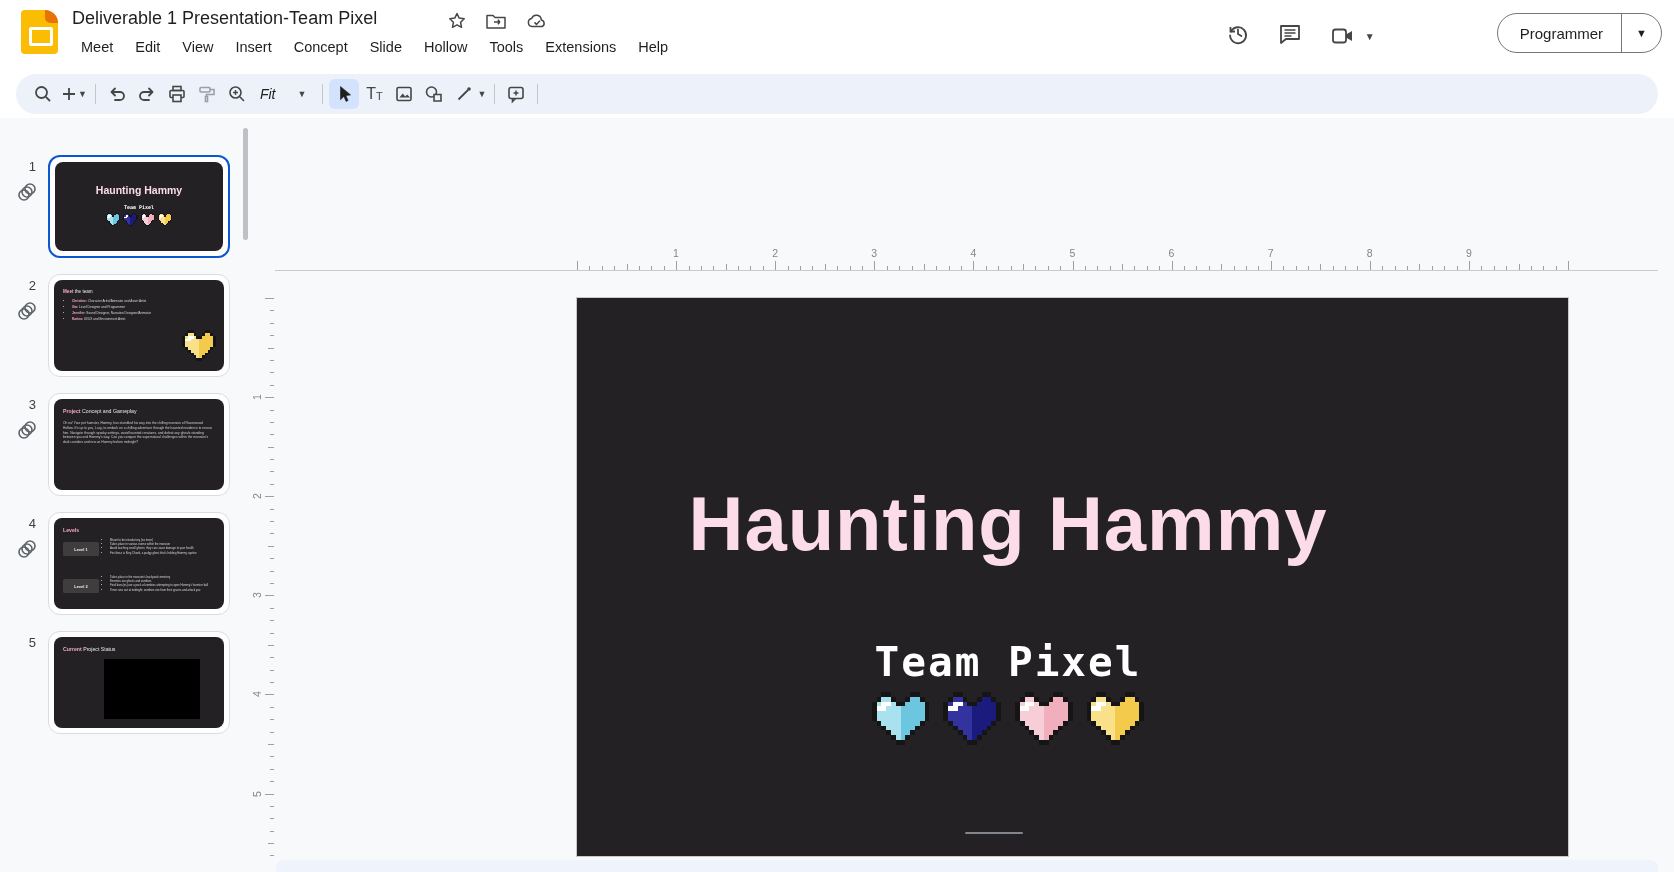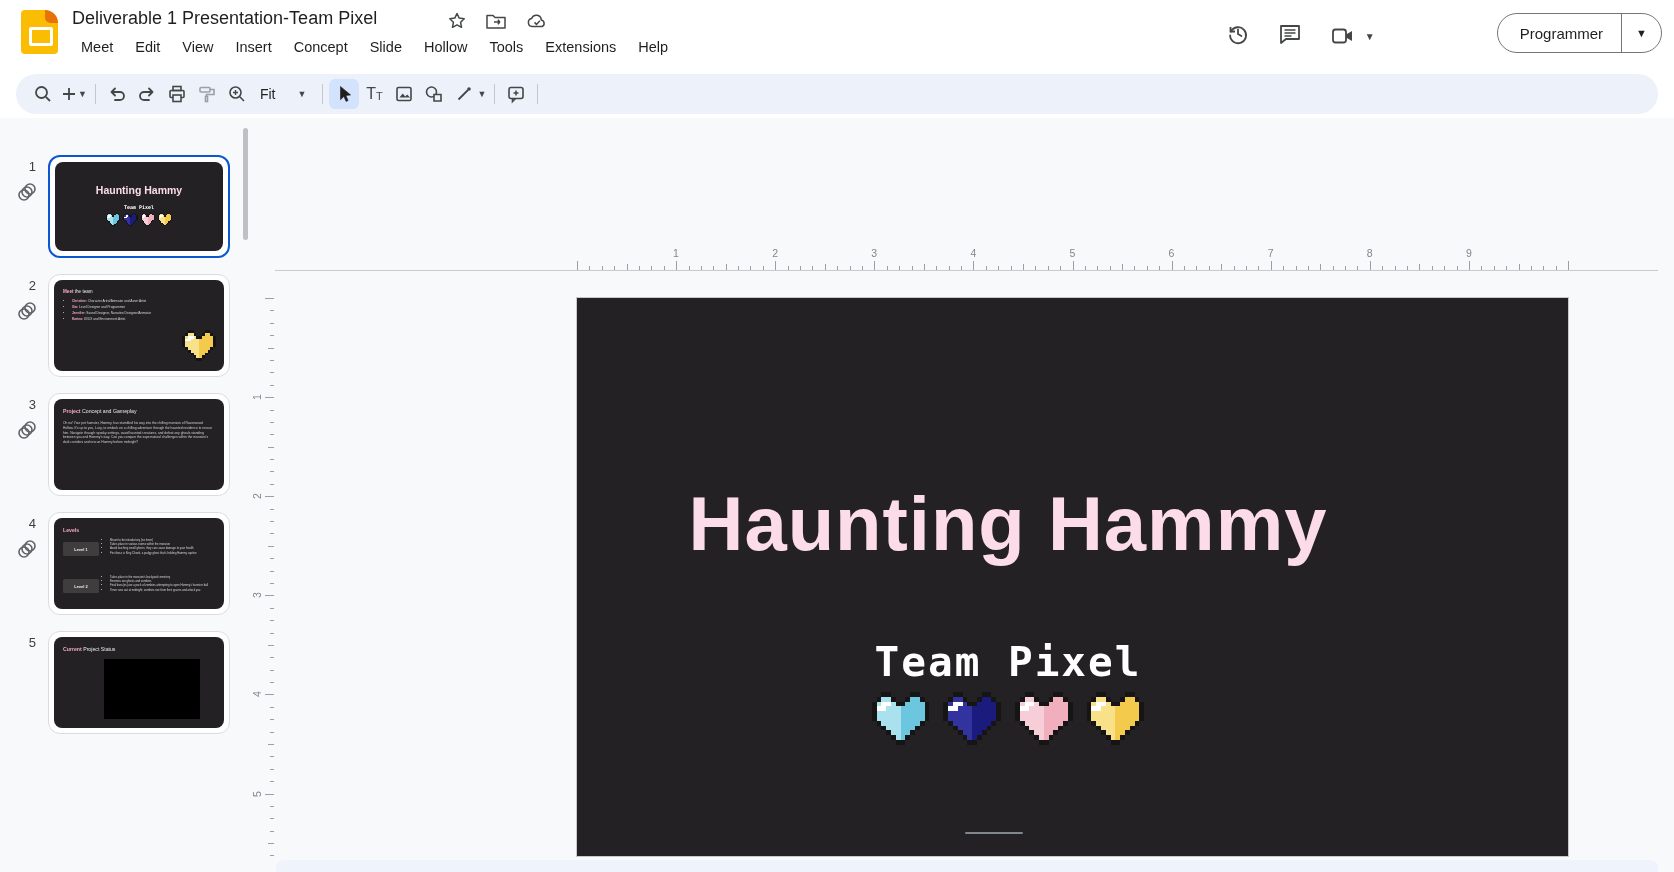--- a/index.html
+++ b/index.html
@@ -21,21 +21,21 @@
   #slideshow-label{padding:0 18px 0 22px;font-size:15px;color:#1f1f1f;}
   #slideshow-sep{width:1px;height:38px;background:#747775;}
   #slideshow-caret{padding:0 14px;font-size:11px;color:#1f1f1f;}
 
   
   #toolbar{left:16px;top:74px;width:1642px;height:40px;background:#edf2fa;border-radius:21px;display:flex;align-items:center;padding-left:12px;box-sizing:border-box;}
   .tb-btn{display:flex;align-items:center;justify-content:center;width:30px;height:30px;border-radius:6px;}
   .tb-sep{width:1px;height:20px;background:#c4c7c9;margin:0 6px;}
   .tb-caret{font-size:9px;color:#444746;margin-left:-2px;margin-right:2px;}
   .tb-label{font-size:14px;color:#1f1f1f;}
-  #fit-box{display:flex;align-items:center;gap:24px;padding:0 8px;}
+  #fit-box{display:flex;align-items:center;gap:24px;padding:0 8px;font-style:italic;}
   #cursor-btn{background:#d3e3fd;}
   .tb-tab{font-size:14px;color:#444746;padding:0 16px;}
 
   
   #workspace{left:0;top:118px;width:1674px;height:754px;background:#f8f9fb;}
   #film-scrollbar{left:243px;top:10px;width:5px;height:112px;background:#bdc1c6;border-radius:3px;}
 
   .thumb-num{position:absolute;width:22px;text-align:right;font-size:13px;color:#3c4043;}
   .thumb-card{position:absolute;left:48px;width:182px;height:103px;background:#fff;border:1px solid #dadce0;border-radius:12px;box-sizing:border-box;}
   .thumb-card.selected{border:2.5px solid #0b57d0;}

